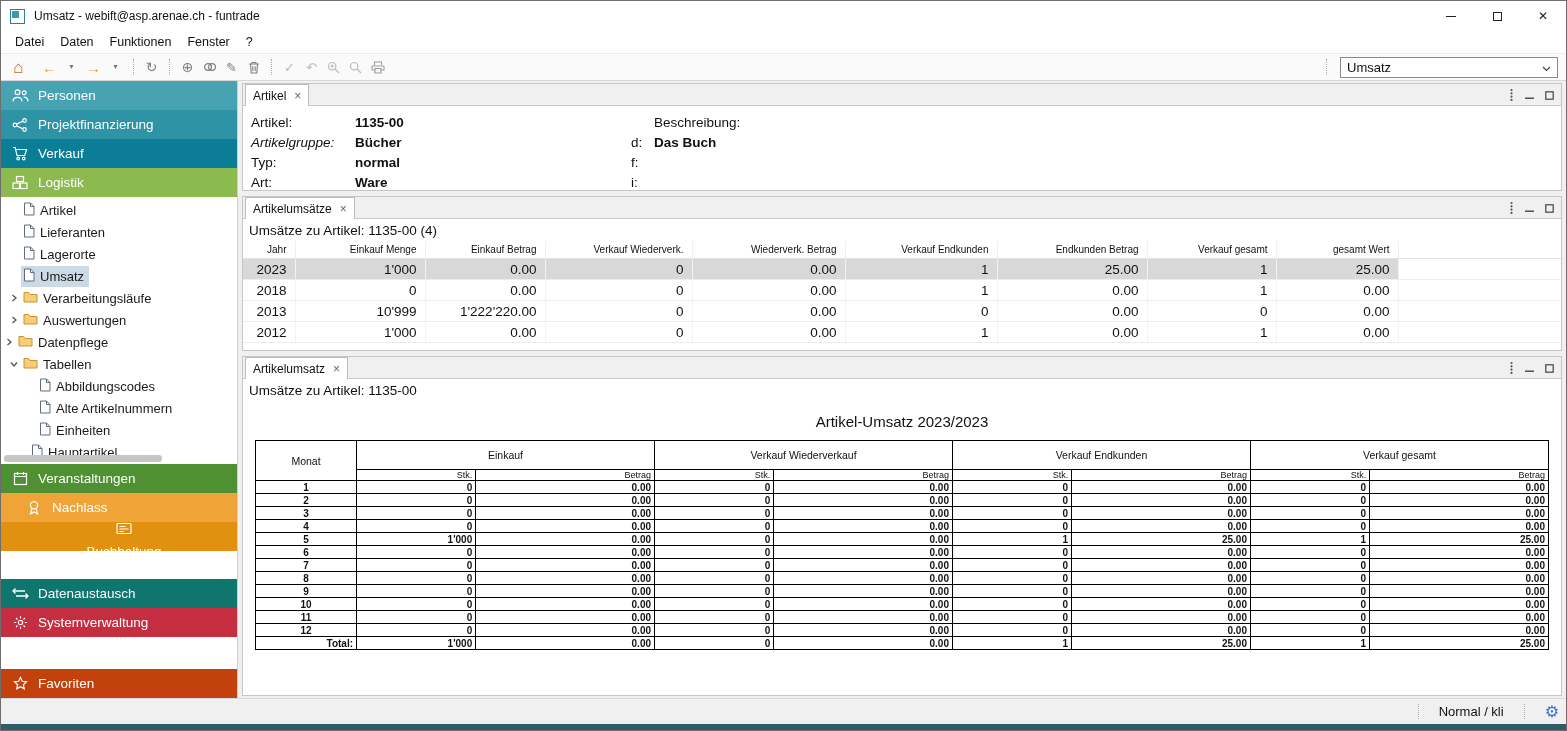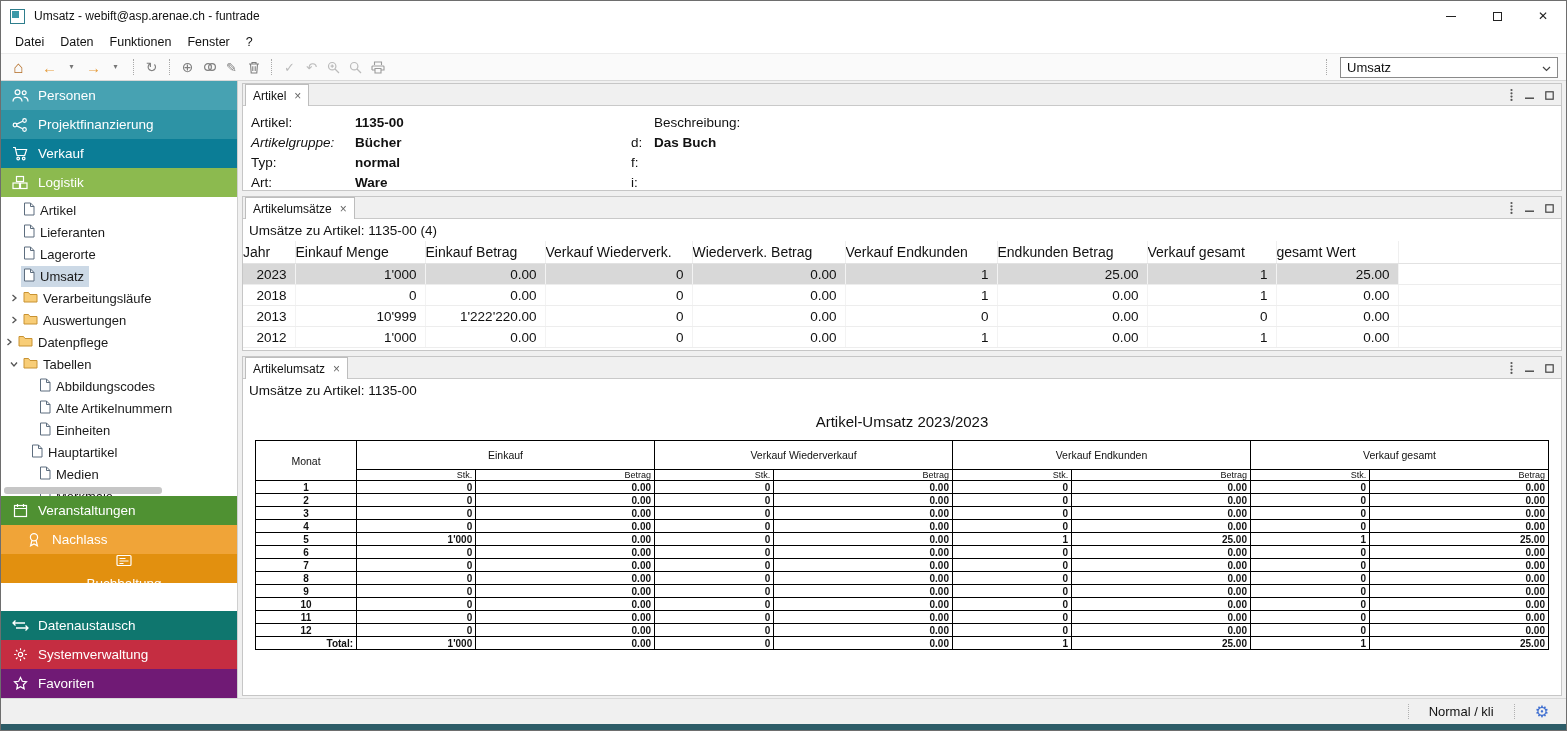--- a/index.html
+++ b/index.html
@@ -66,38 +66,38 @@
   .fl{width:104px;display:inline-block}
   .fl.italic,.italic .fl{font-style:italic}
   .fv{font-weight:bold}
   .fields-right{position:absolute;left:388px;top:6px}
   .fr-header{padding-left:23px}
   .frl{width:23px;display:inline-block}
 
   
   .subtitle{font-size:13.5px;padding:4px 0 3px 6px}
   table.grid{border-collapse:collapse;table-layout:fixed;width:100%}
-  .grid th{font-weight:normal;font-size:14px;text-align:left;padding:3px 8px 3px 0;border-bottom:1px solid #e2e2e2;border-right:1px solid #efefef;overflow:hidden;white-space:nowrap}
+  .grid th{font-weight:normal;font-size:10px;text-align:right;padding:3px 8px 3px 0;border-bottom:1px solid #e2e2e2;border-right:1px solid #efefef;overflow:hidden;white-space:nowrap}
   .grid td{font-size:13.5px;text-align:right;padding:0 8px 0 0;height:21px;border-bottom:1px solid #ededed;border-right:1px solid #f3f3f3;overflow:hidden;white-space:nowrap}
   .grid th.filler,.grid td.filler{border-right:none}
   .grid tr.selected td{background:#d8d8d8}
   .grid tr.selected td.filler{background:#fff}
 
   
   .report-title{text-align:center;font-weight:normal;font-size:15px;padding:12px 16px 10px}
   table.report{border-collapse:collapse;table-layout:fixed;width:calc(100% - 24px);margin:0 12px}
   .report th,.report td{border:1px solid #000;overflow:hidden;white-space:nowrap}
   .report th.gh{font-weight:normal;font-size:10.5px;text-align:center;height:29px;vertical-align:middle}
   .report th.sh{font-weight:normal;font-size:9px;text-align:right;padding:0 3px;height:11px}
   .report td{font-size:10px;font-weight:bold;text-align:right;padding:0 3px;height:13px}
   .report td.month{text-align:center}
   .report td.total-label{text-align:right}
 
   
-  .statusbar{height:26px;flex:0 0 26px;background:#f0f0f0;border-top:1px solid #d9d9d9;display:flex;align-items:center;justify-content:flex-end;gap:20px;padding-right:17px;font-size:13px}
+  .statusbar{height:26px;flex:0 0 26px;background:#f0f0f0;border-top:1px solid #d9d9d9;display:flex;align-items:center;justify-content:flex-end;gap:20px;padding-right:7px;font-size:13px}
   .s-sep{width:1px;height:15px;border-left:1px dotted #b0b0b0}
   .gear{color:#3f6fd1;font-size:16px;line-height:1}
   .bottomstrip{height:6px;flex:0 0 6px;background:#2d5d68}
 </style>
 </head>
 <body>
 
 <div class="window">
 
   <div class="titlebar">
@@ -435,21 +435,21 @@
           </div>
           <div class="side-section" style="background: rgb(197, 45, 65);">
             <span class="icon">
               <svg width="15" height="15" viewBox="0 0 16 16" fill="none" stroke="#fff" stroke-width="1.2">
                 <circle cx="8" cy="8" r="2.3"></circle>
                 <path d="M8 1.2v2.2M8 12.6v2.2M1.2 8h2.2M12.6 8h2.2M3.2 3.2l1.6 1.6M11.2 11.2l1.6 1.6M12.8 3.2l-1.6 1.6M4.8 11.2l-1.6 1.6"></path>
               </svg>
             </span>
             <span>Systemverwaltung</span>
           </div>
-          <div class="side-section" style="background: #701a75;">
+          <div class="side-section" style="background: #c2410c; margin-top: 32px;">
             <span class="icon">
               <svg width="15" height="15" viewBox="0 0 15 15" fill="none" stroke="#fff" stroke-width="1.2">
                 <path d="M7.5 1.5l1.8 3.8 4.2.5-3.1 2.9.8 4.1-3.7-2-3.7 2 .8-4.1L1.5 5.8l4.2-.5z"></path>
               </svg>
             </span>
             <span>Favoriten</span>
           </div>
         </div>
     </div>
 

